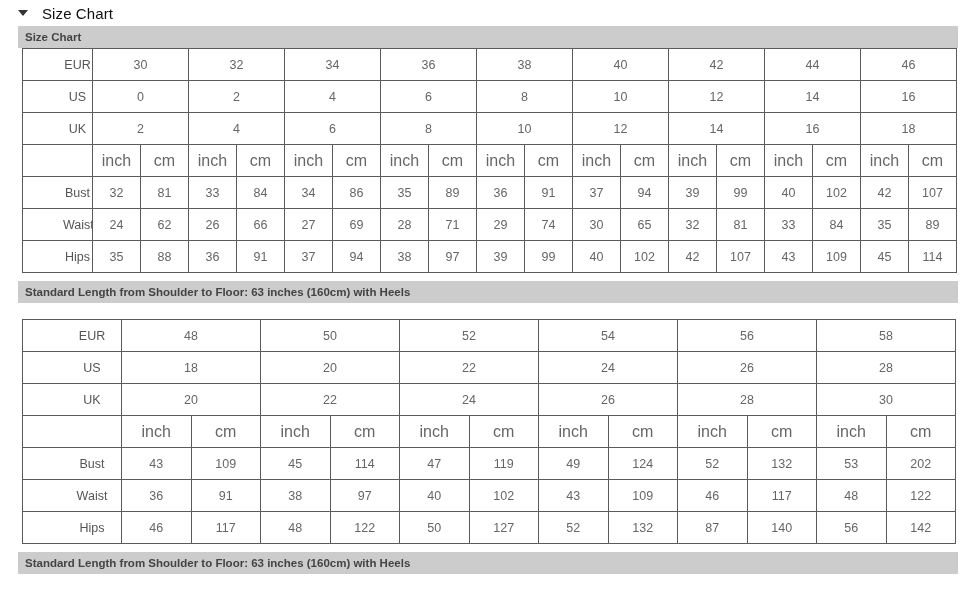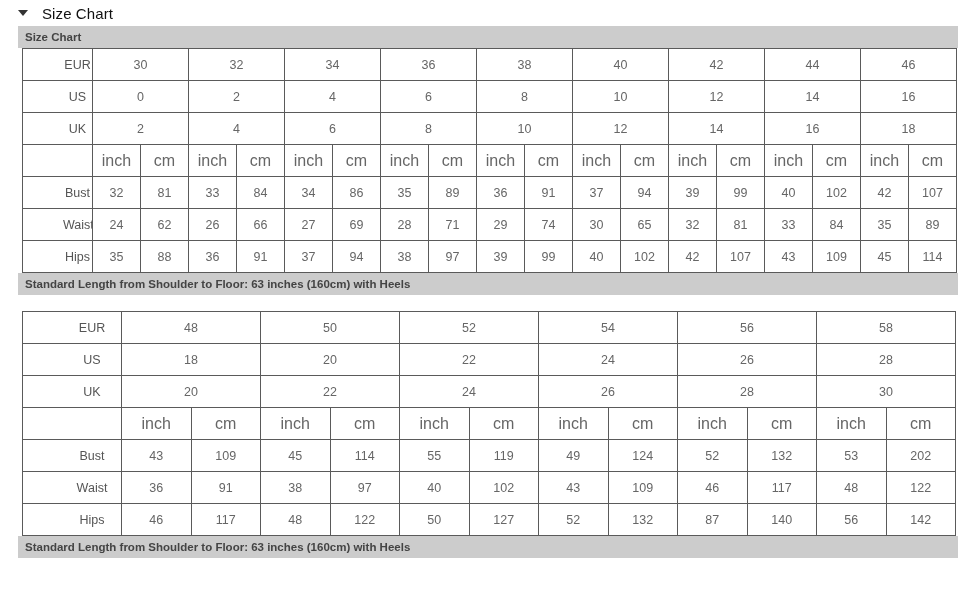--- a/index.html
+++ b/index.html
@@ -61,21 +61,21 @@
     font-size: 11.5px;
     font-weight: bold;
     padding: 6px 8px 6px 7px;
     box-sizing: border-box;
     height: 22px;
     line-height: 10px;
     white-space: nowrap;
     overflow: hidden;
   }
   .bar.title-bar { margin-bottom: 0; }
-  .bar.footer-bar { margin-top: 0; }
+  .bar.footer-bar { margin-top: 8px; }
 
   table.size-table {
     border-collapse: collapse;
     table-layout: fixed;
     width: 934px;
     margin: 0 0 0 4px;
     background: #ffffff;
   }
   table.size-table td {
     border: 1px solid #5a5a5a;
@@ -326,21 +326,21 @@
           <td class="unit">cm</td>
           <td class="unit">inch</td>
           <td class="unit">cm</td>
         </tr>
         <tr>
           <td class="rowlabel">Bust</td>
           <td>43</td>
           <td>109</td>
           <td>45</td>
           <td>114</td>
-          <td>55</td>
+          <td>47</td>
           <td>119</td>
           <td>49</td>
           <td>124</td>
           <td>52</td>
           <td>132</td>
           <td>53</td>
           <td>202</td>
         </tr>
         <tr>
           <td class="rowlabel">Waist</td>

